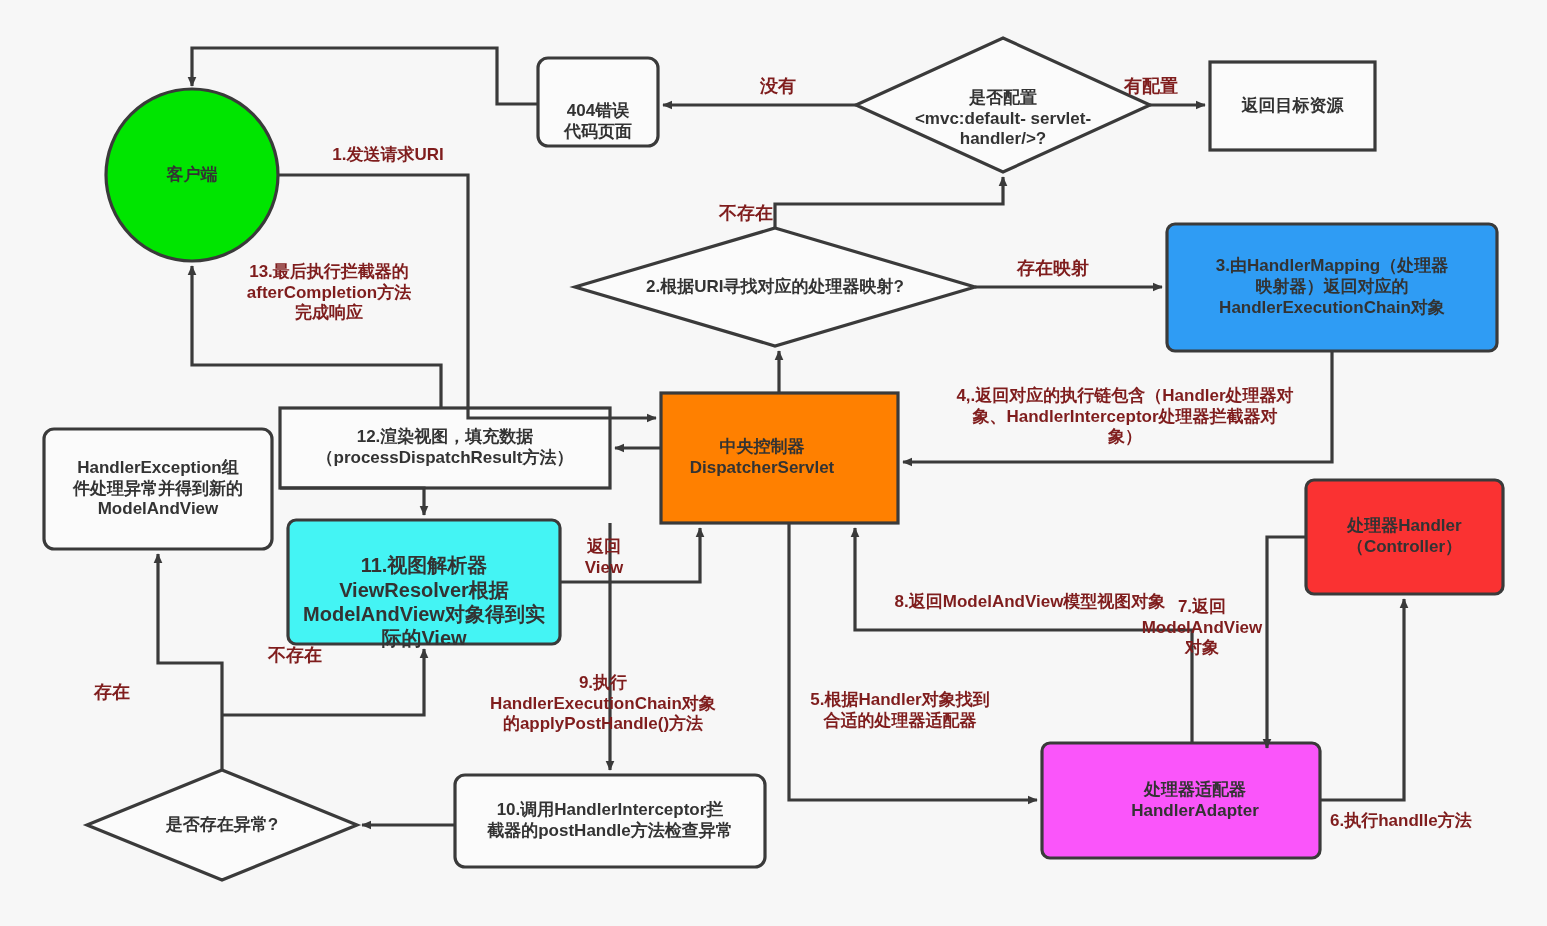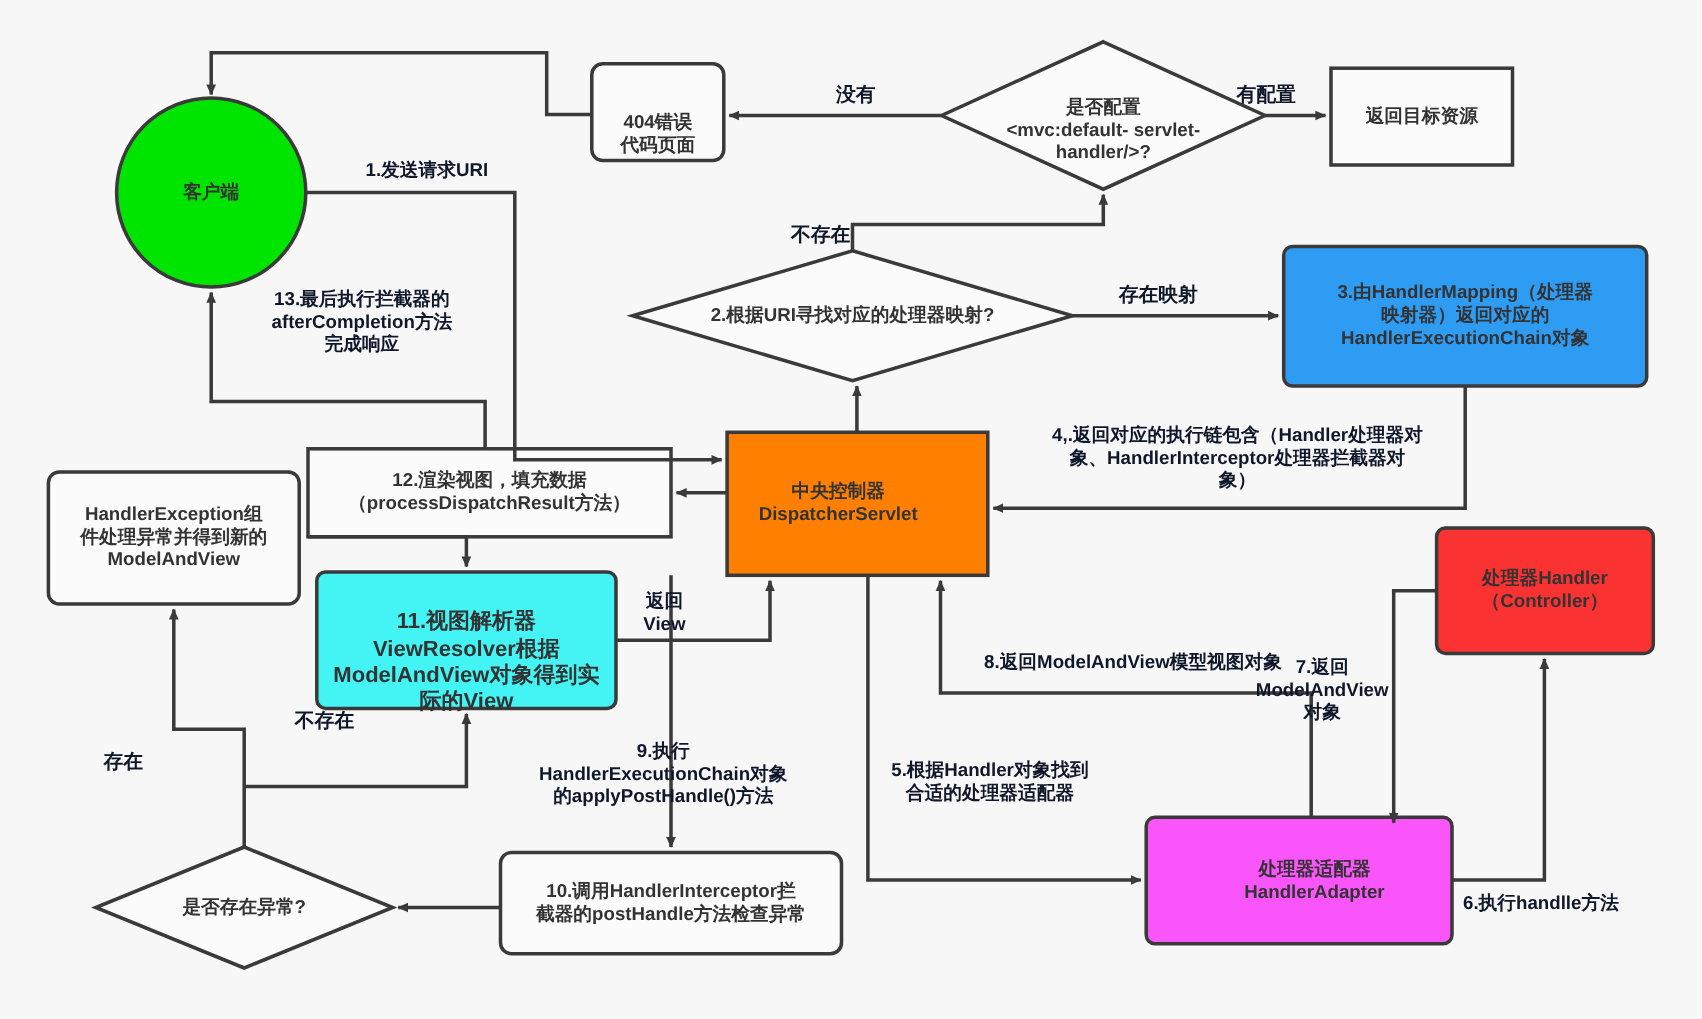--- a/index.html
+++ b/index.html
@@ -50,21 +50,21 @@
     line-height: 1.22;
     letter-spacing: 0px;
     pointer-events: none;
     display: flex;
     align-items: center;
     justify-content: center;
     flex-direction: column;
   }
   .edge-label {
     position: absolute;
-    color: #0f172a;
+    color: #7f1d1d;
     font-weight: bold;
     text-align: center;
     line-height: 1.22;
     white-space: pre-line;
   }
 </style>
 </head>
 <body>
 
 <div id="canvas">

